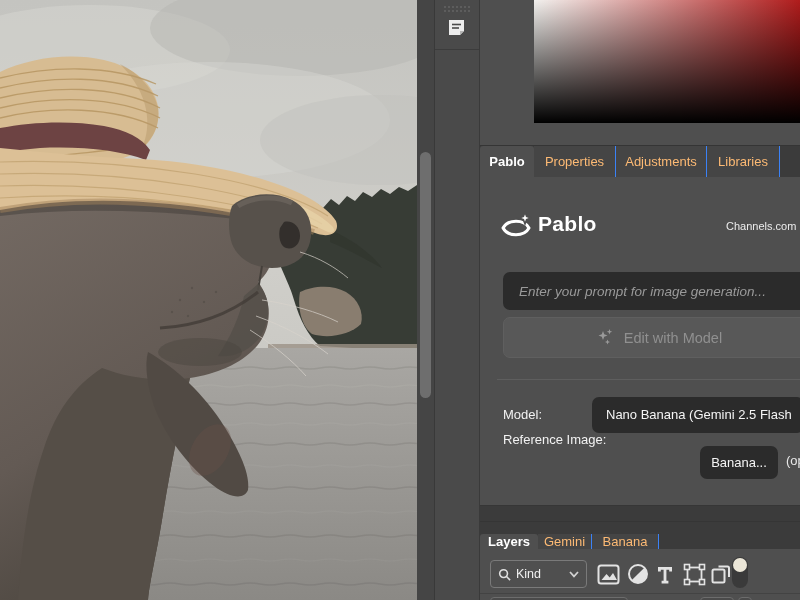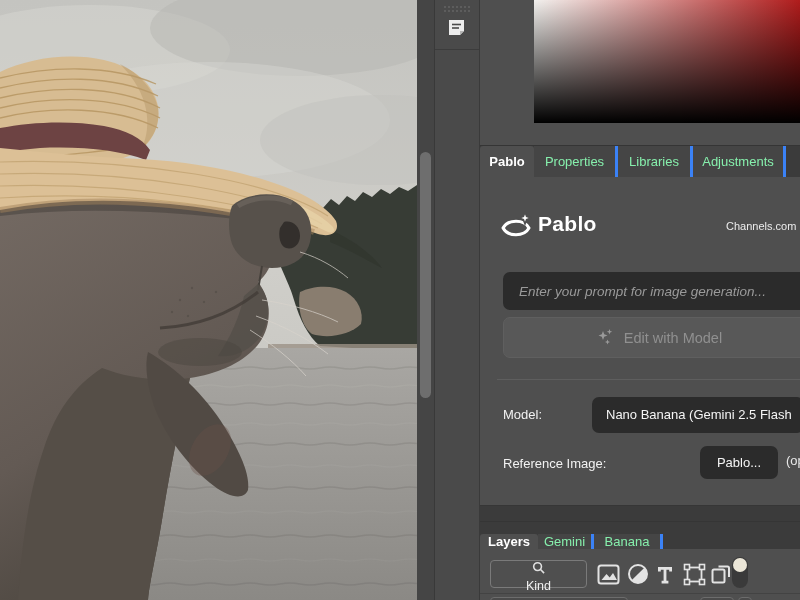--- a/index.html
+++ b/index.html
@@ -19,22 +19,22 @@
   .grip{width:26px;height:0;border-top:2px dotted #5d5d5d;}
   #panelline{left:479px;top:0;width:1px;height:600px;background:#3a3a3a;}
 
   
   #panel{left:480px;top:0;width:320px;height:600px;background:#4f4f4f;overflow:hidden;}
   #colorfield{left:54px;top:0;width:266px;height:123px;
      background:linear-gradient(to bottom, rgba(0,0,0,0) 0%, #000 100%),
                 linear-gradient(to right, #f2f1ee 0%, #b01c1c 100%);}
 
   .tabbar{display:flex;align-items:stretch;background:#3b3b3b;border-top:1px solid #353535;}
-  .tab{display:flex;align-items:center;justify-content:center;font-size:13px;color:#86efac;
-       background:#454545;border-right:3px solid #3b82f6;cursor:default;white-space:nowrap;}
+  .tab{display:flex;align-items:center;justify-content:center;font-size:13px;color:#fdba74;
+       background:#454545;border-right:1px solid #3b82f6;cursor:default;white-space:nowrap;}
   .tab.active{background:#4f4f4f;color:#ffffff;font-weight:bold;border-radius:3px 3px 0 0;border-right:none;}
   .tabfill{flex:1;background:#3b3b3b;}
 
   #ptitle{left:58px;top:212px;font-size:21px;font-weight:bold;color:#ffffff;letter-spacing:.3px;}
   #plink{left:246px;top:220px;font-size:11px;color:#ececec;white-space:nowrap;}
 
   #prompt{left:23px;top:272px;width:312px;height:38px;background:#2b2b2b;border:none;border-radius:7px;
           color:#dddddd;font-size:13.5px;padding:0 16px;font-family:"Liberation Sans",sans-serif;outline:none;}
   #prompt::placeholder{color:#9a9a9a;font-style:italic;}
 
@@ -46,21 +46,21 @@
   #modelsel{left:112px;top:397px;width:212px;height:36px;background:#2b2b2b;border-radius:7px;color:#f5f5f5;
             font-size:13px;line-height:36px;padding:0 14px;white-space:nowrap;overflow:hidden;}
   #browsebtn{left:220px;top:446px;width:78px;height:33px;background:#2b2b2b;border-radius:7px;color:#f5f5f5;
              font-size:13px;display:flex;align-items:center;justify-content:center;}
   #refhint{left:306px;top:453px;font-size:13px;color:#e8e8e8;white-space:nowrap;}
 
   #midstrip{left:0;top:505px;width:320px;height:16px;background:#3b3b3b;border-top:1px solid #363636;}
 
   
   #kindbox{left:10px;top:560px;width:97px;height:28px;border:1px solid #7a7a7a;border-radius:4px;
-           display:flex;align-items:center;gap:5px;padding:0 7px;color:#f0f0f0;font-size:12.5px;flex-direction:column;}
+           display:flex;align-items:center;gap:5px;padding:0 7px;color:#f0f0f0;font-size:12.5px;}
   .fico{top:562px;width:24px;height:24px;display:flex;align-items:center;justify-content:center;}
   #ftoggle{left:252px;top:557px;width:16px;height:31px;border-radius:9px;background:#3a3a3a;}
   #ftoggle .knob{position:absolute;left:1px;top:1px;width:14px;height:14px;border-radius:50%;background:#ece7d8;}
   #rowline{left:0;top:593px;width:320px;height:1px;background:#434343;}
   .partial{top:597px;height:14px;background:#4a4a4a;border:1px solid #6c6c6c;border-radius:4px;}
 </style>
 </head>
 <body>
 
 <div id="screen">
@@ -196,22 +196,22 @@
   </div>
   <div class="abs" id="panelline"></div>
 
   <div class="abs" id="panel">
 
     <div class="abs" id="colorfield"></div>
 
     <div class="abs tabbar" style="left:0;top:145px;width:320px;height:32px;">
       <div class="tab active" style="width:54px">Pablo</div>
       <div class="tab" style="width:81px">Properties</div>
+      <div class="tab" style="width:90px">Adjustments</div>
       <div class="tab" style="width:72px">Libraries</div>
-      <div class="tab" style="width:90px">Adjustments</div>
       <div class="tabfill"></div>
     </div>
 
     <span class="abs" style="left:20px;top:210px">
       <svg width="32" height="32" viewBox="0 0 32 32">
         <path d="M3,18 C 8,9 24,9 29,18 C 24,27 8,27 3,18 Z" fill="none" stroke="#ffffff" stroke-width="3" stroke-linejoin="round"></path>
         <path d="M25,2 L26.6,6.4 L31,8 L26.6,9.6 L25,14 L23.4,9.6 L19,8 L23.4,6.4 Z" fill="#ffffff" stroke="#4f4f4f" stroke-width="1.6"></path>
       </svg>
     </span>
     <div class="abs" id="ptitle">Pablo</div>
@@ -228,22 +228,22 @@
         </svg>
       </span>
       <span>Edit with Model</span>
     </div>
 
     <div class="abs" id="pdivider"></div>
 
     <div class="abs flabel" style="left:23px;top:407px">Model:</div>
     <div class="abs" id="modelsel">Nano Banana (Gemini 2.5 Flash</div>
 
-    <div class="abs flabel" style="left:23px;top:456px">Reference Image:</div>
-    <div class="abs" id="browsebtn">Pablo...</div>
+    <div class="abs flabel" style="left:23px;top:432px">Reference Image:</div>
+    <div class="abs" id="browsebtn">Banana...</div>
     <div class="abs" id="refhint">(optional)</div>
 
     <div class="abs" id="midstrip"></div>
 
     <div class="abs tabbar" style="left:0;top:521px;width:320px;height:28px;align-items:flex-end;">
       <div class="tab active" style="width:58px">Layers</div>
       <div class="tab" style="width:53px">Gemini</div>
       <div class="tab" style="width:66px">Banana</div>
       <div class="tabfill"></div>
     </div>

